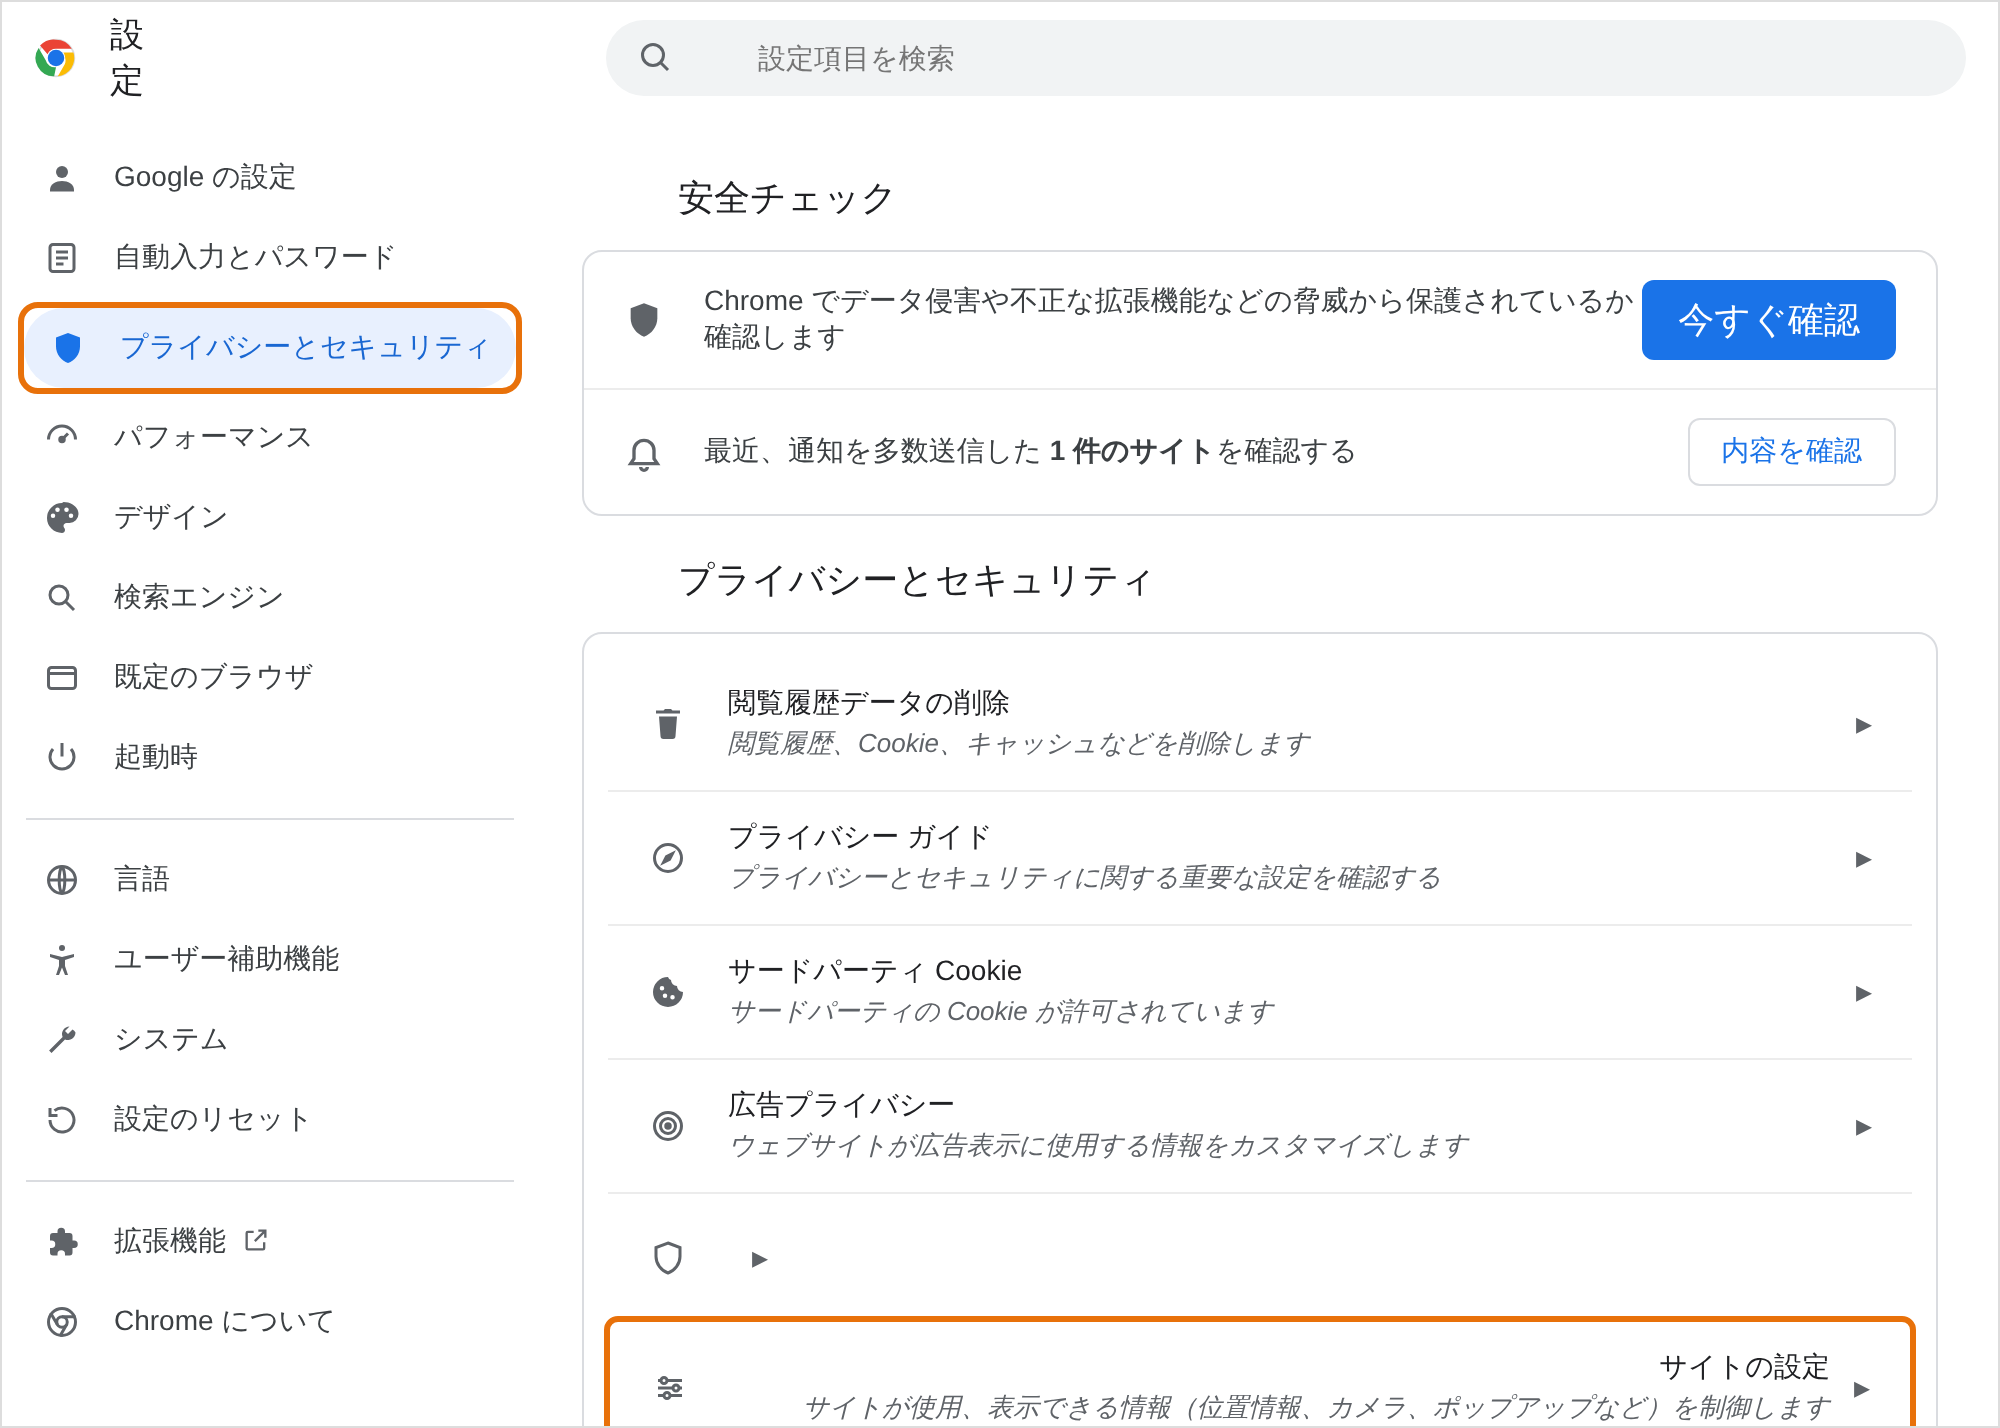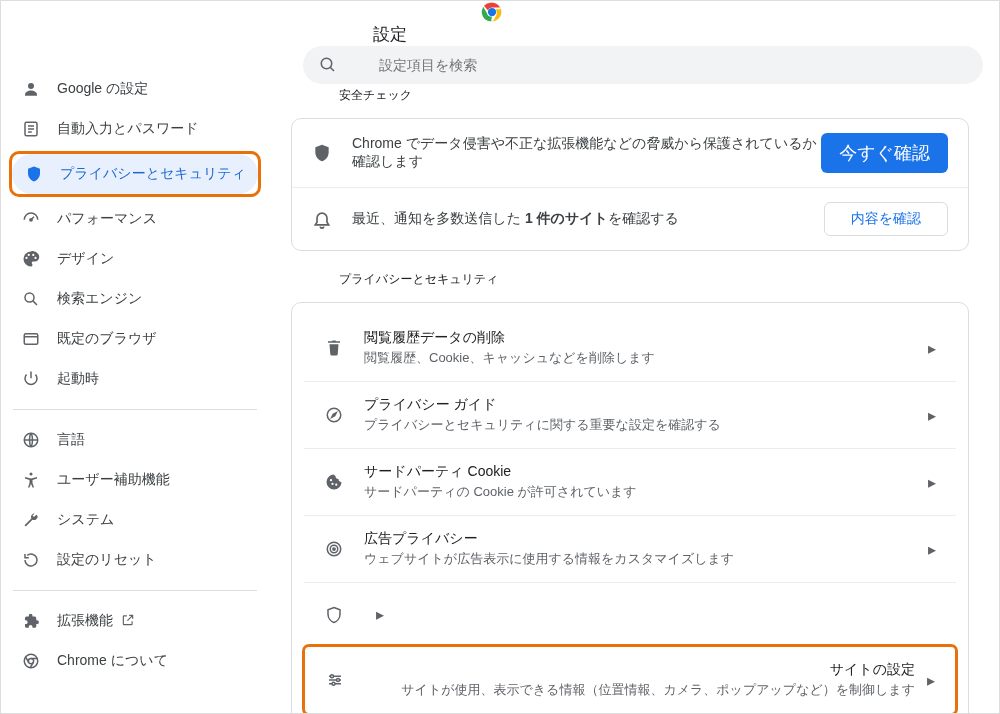--- a/index.html
+++ b/index.html
@@ -11,21 +11,20 @@
       height: 714px;
       overflow: hidden;
       border: 1px solid #ddd;
     }
     
     .header {
       display: flex;
       align-items: center;
       height: 56px;
       padding: 0 16px;
-      flex-direction: column;
     }
     .chrome-logo {
       width: 24px; height: 24px;
       margin-right: 16px;
       display: flex; align-items: center; justify-content: center;
     }
     .header-title {
       font-size: 17px;
       color: #202124;
       margin-right: 220px;
@@ -99,21 +98,21 @@
       height: 1px;
       background: #dadce0;
       margin: 10px 4px;
     }
     .nav-item .ext-icon {
       margin-left: 8px;
       color: #5f6368;
     }
     
     .section-title {
-      font-size: 12px;
+      font-size: 18px;
       color: #202124;
       margin: 14px 0 14px 48px;
     }
     .card {
       border: 1px solid #dadce0;
       border-radius: 10px;
       margin-bottom: 20px;
     }
     .card-row {
       display: flex;
@@ -143,21 +142,21 @@
       border-radius: 6px;
       padding: 8px 18px;
       font-size: 18px;
       cursor: pointer;
     }
     .btn-outline {
       background: #fff;
       color: #1a73e8;
       border: 1px solid #dadce0;
       border-radius: 6px;
-      padding: 7px 26px;
+      padding: 7px 16px;
       font-size: 14px;
       cursor: pointer;
     }
     
     .list-item {
       display: flex;
       align-items: center;
       padding: 14px 20px;
       min-height: 64px;
       cursor: pointer;
@@ -174,20 +173,21 @@
     }
     .list-item .row-body { flex: 1; }
     .list-item .row-title {
       font-size: 14px;
       color: #202124;
       margin-bottom: 2px;
     }
     .list-item .row-sub {
       font-size: 13px;
       color: #5f6368;
+      font-style: italic;
     }
     .chev {
       color: #5f6368;
       margin-left: 12px;
     }
     .highlight-item {
       border: 3px solid #e8710a;
       border-radius: 7px;
       margin: -2px -2px -2px -2px;
       text-align: right;

